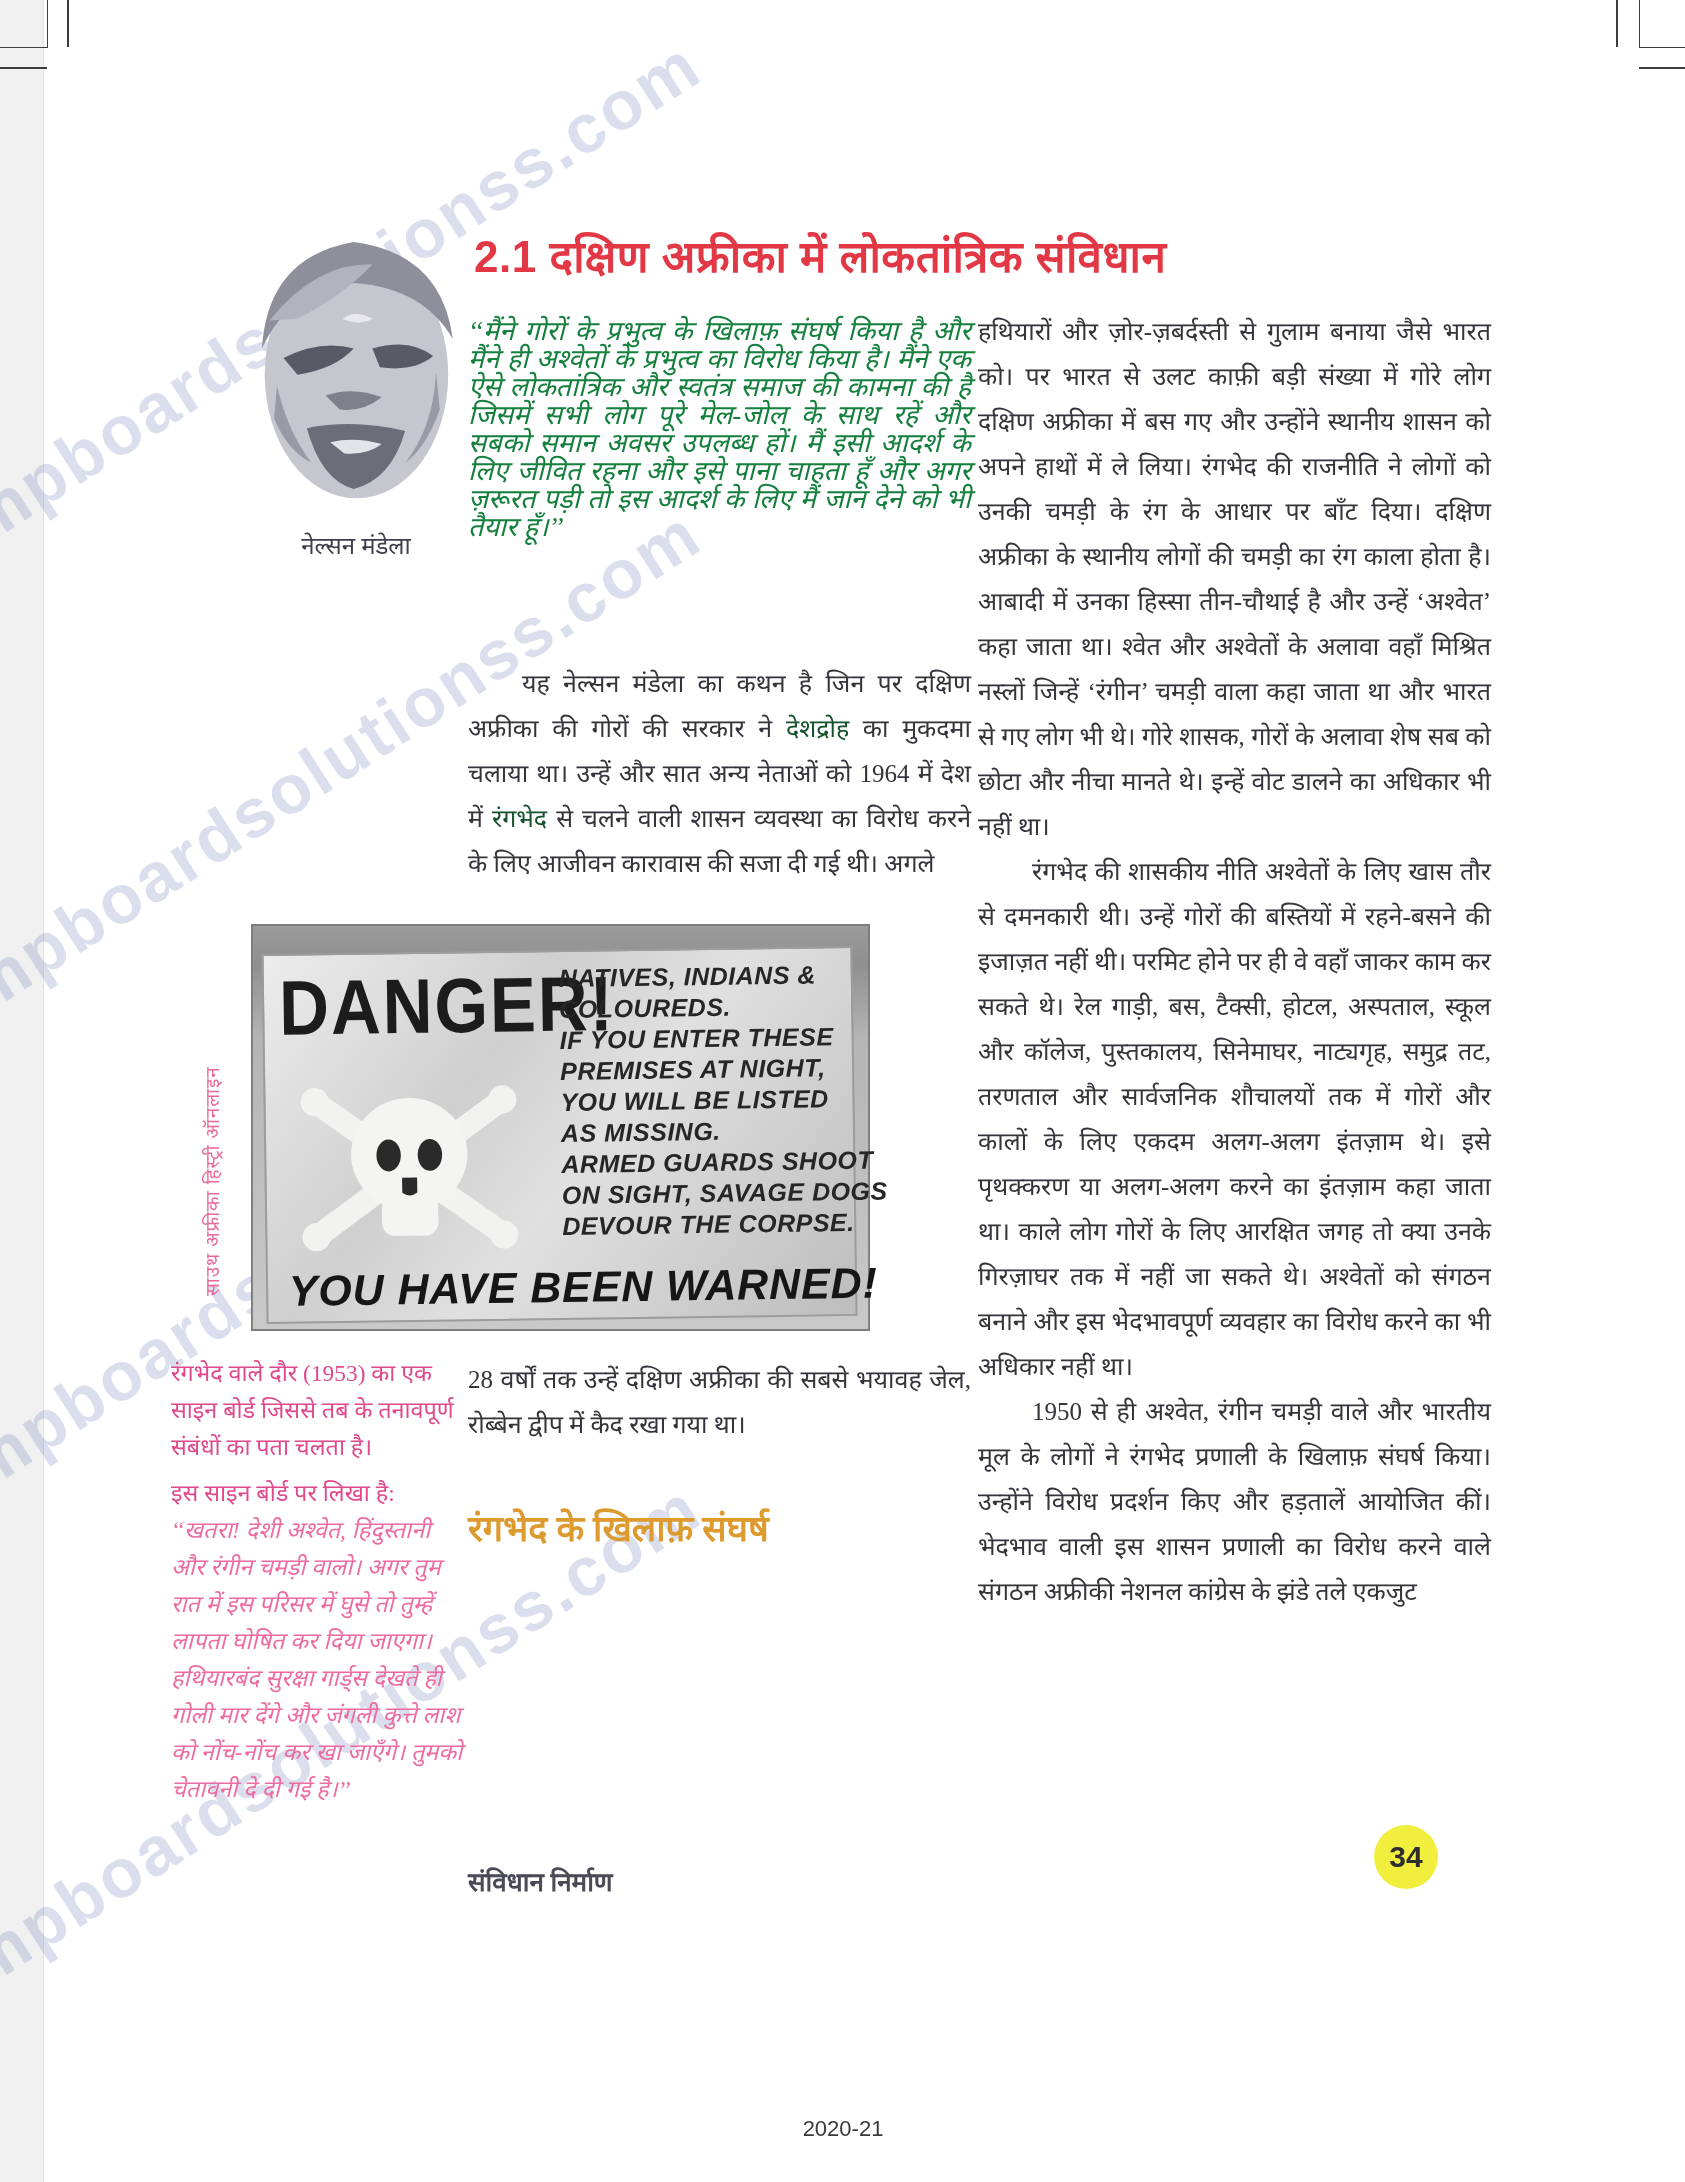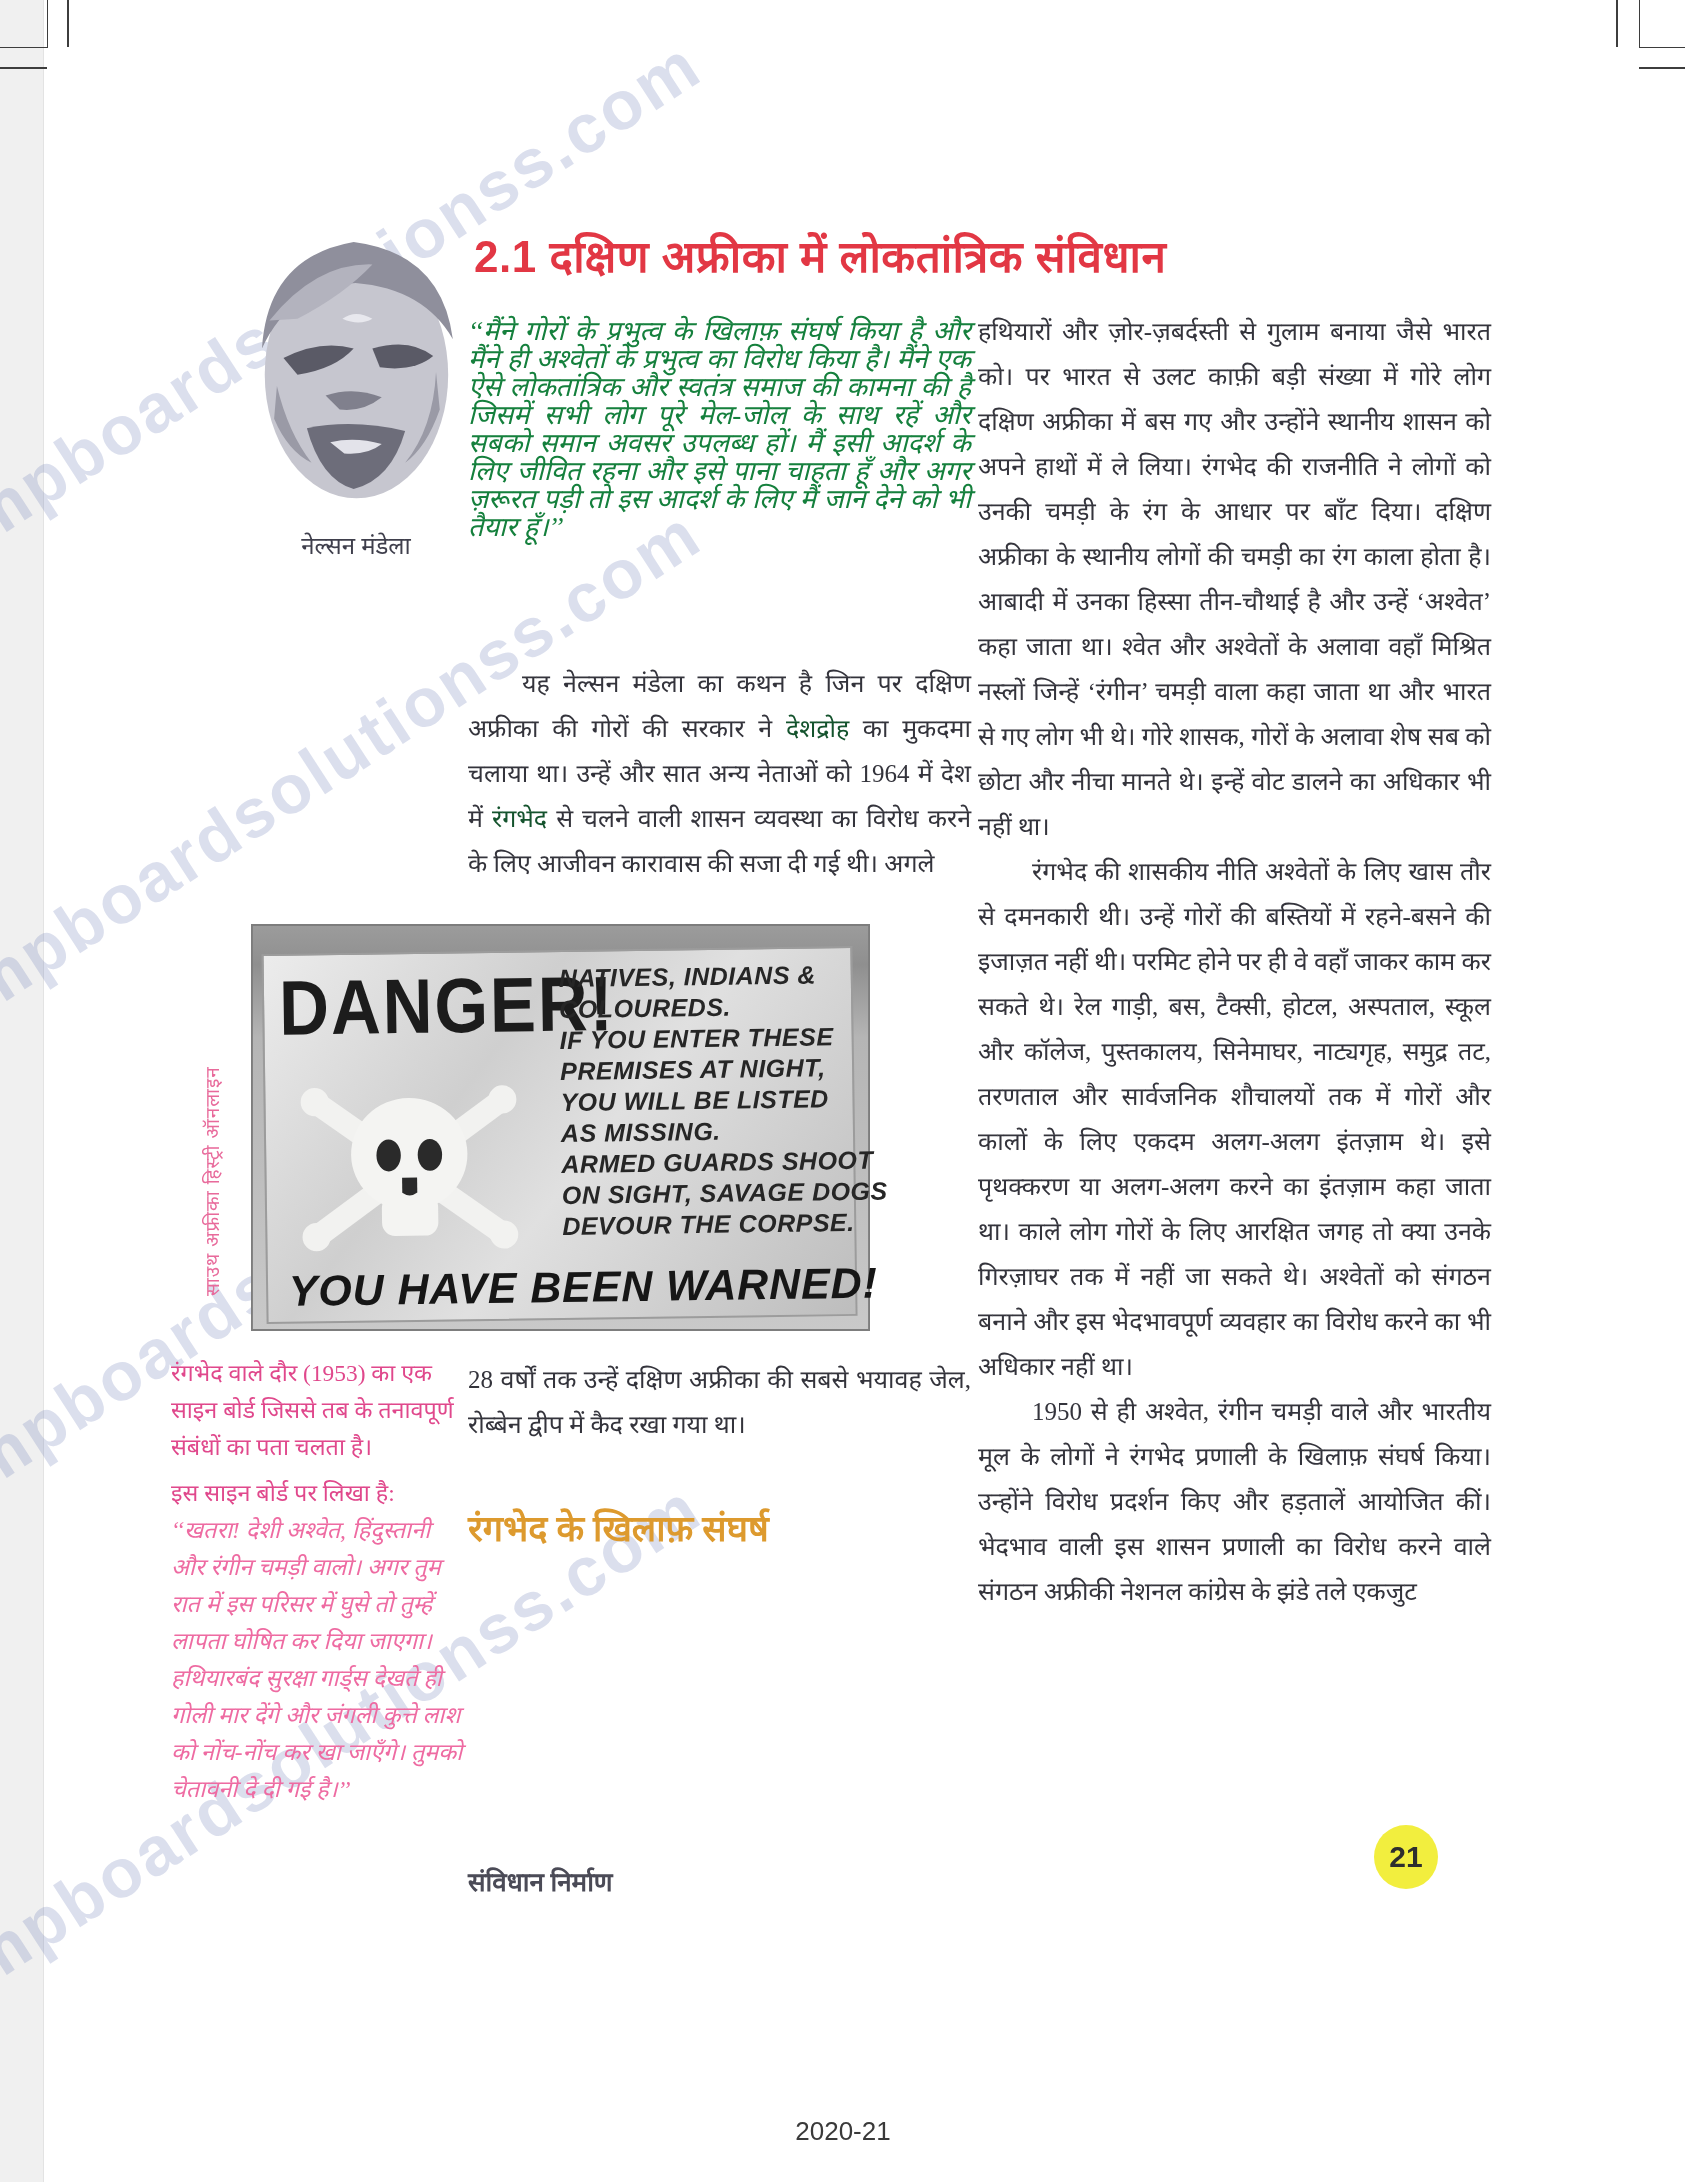--- a/index.html
+++ b/index.html
@@ -63,21 +63,21 @@
   .sign-caption .quote-part{font-style:italic;color:#ee6ba2;}
 
   .para-mid2{left:468px;top:1357px;width:503px;}
   .section-heading{left:468px;top:1475px;width:503px;font-size:36px;font-weight:700;color:#dd9a2e;margin-top:28px;}
   .para-mid3{left:468px;top:1546px;width:503px;}
 
   .footer-left{left:468px;top:1863px;font-size:26px;color:#4b4b57;font-weight:700;}
   .page-badge{left:1374px;top:1825px;width:64px;height:64px;border-radius:50%;background:#f2ee3e;
       display:flex;align-items:center;justify-content:center;font-family:"Liberation Sans",sans-serif;
       font-weight:700;font-size:30px;color:#2e2e2e;}
-  .footer-year{left:0;top:2116px;width:1686px;text-align:center;font-size:26px;color:#3a3a3a;
+  .footer-year{left:0;top:2116px;width:1686px;text-align:center;font-size:22px;color:#3a3a3a;
       font-family:"Liberation Sans",sans-serif;}
 </style>
 </head>
 <body>
 
 <div class="page">
 
   <div class="abs edge-strip"></div>
   <div class="abs crop-tl-box"></div>
   <div class="abs crop crop-tl-v"></div>
@@ -162,17 +162,17 @@
   <div class="abs sign-caption">
     <div>रंगभेद वाले दौर (1953) का एक साइन बोर्ड जिससे तब के तनावपूर्ण संबंधों का पता चलता है।</div>
     <div class="lead">इस साइन बोर्ड पर लिखा है:</div>
     <div class="quote-part">‘‘खतरा! देशी अश्वेत, हिंदुस्तानी और रंगीन चमड़ी वालो। अगर तुम रात में इस परिसर में घुसे तो तुम्हें लापता घोषित कर दिया जाएगा। हथियारबंद सुरक्षा गार्ड्स देखते ही गोली मार देंगे और जंगली कुत्ते लाश को नोंच-नोंच कर खा जाएँगे। तुमको चेतावनी दे दी गई है।’’</div>
   </div>
 
   <div class="abs para para-mid2">28 वर्षों तक उन्हें दक्षिण अफ्रीका की सबसे भयावह जेल, रोब्बेन द्वीप में कैद रखा गया था।</div>
   <div class="abs section-heading">रंगभेद के खिलाफ़ संघर्ष</div>
 
   <div class="abs footer-left">संविधान निर्माण</div>
-  <div class="abs page-badge">21</div>
+  <div class="abs page-badge">34</div>
   <div class="abs footer-year">2020-21</div>
 
 </div>
 
 
 </body></html>

